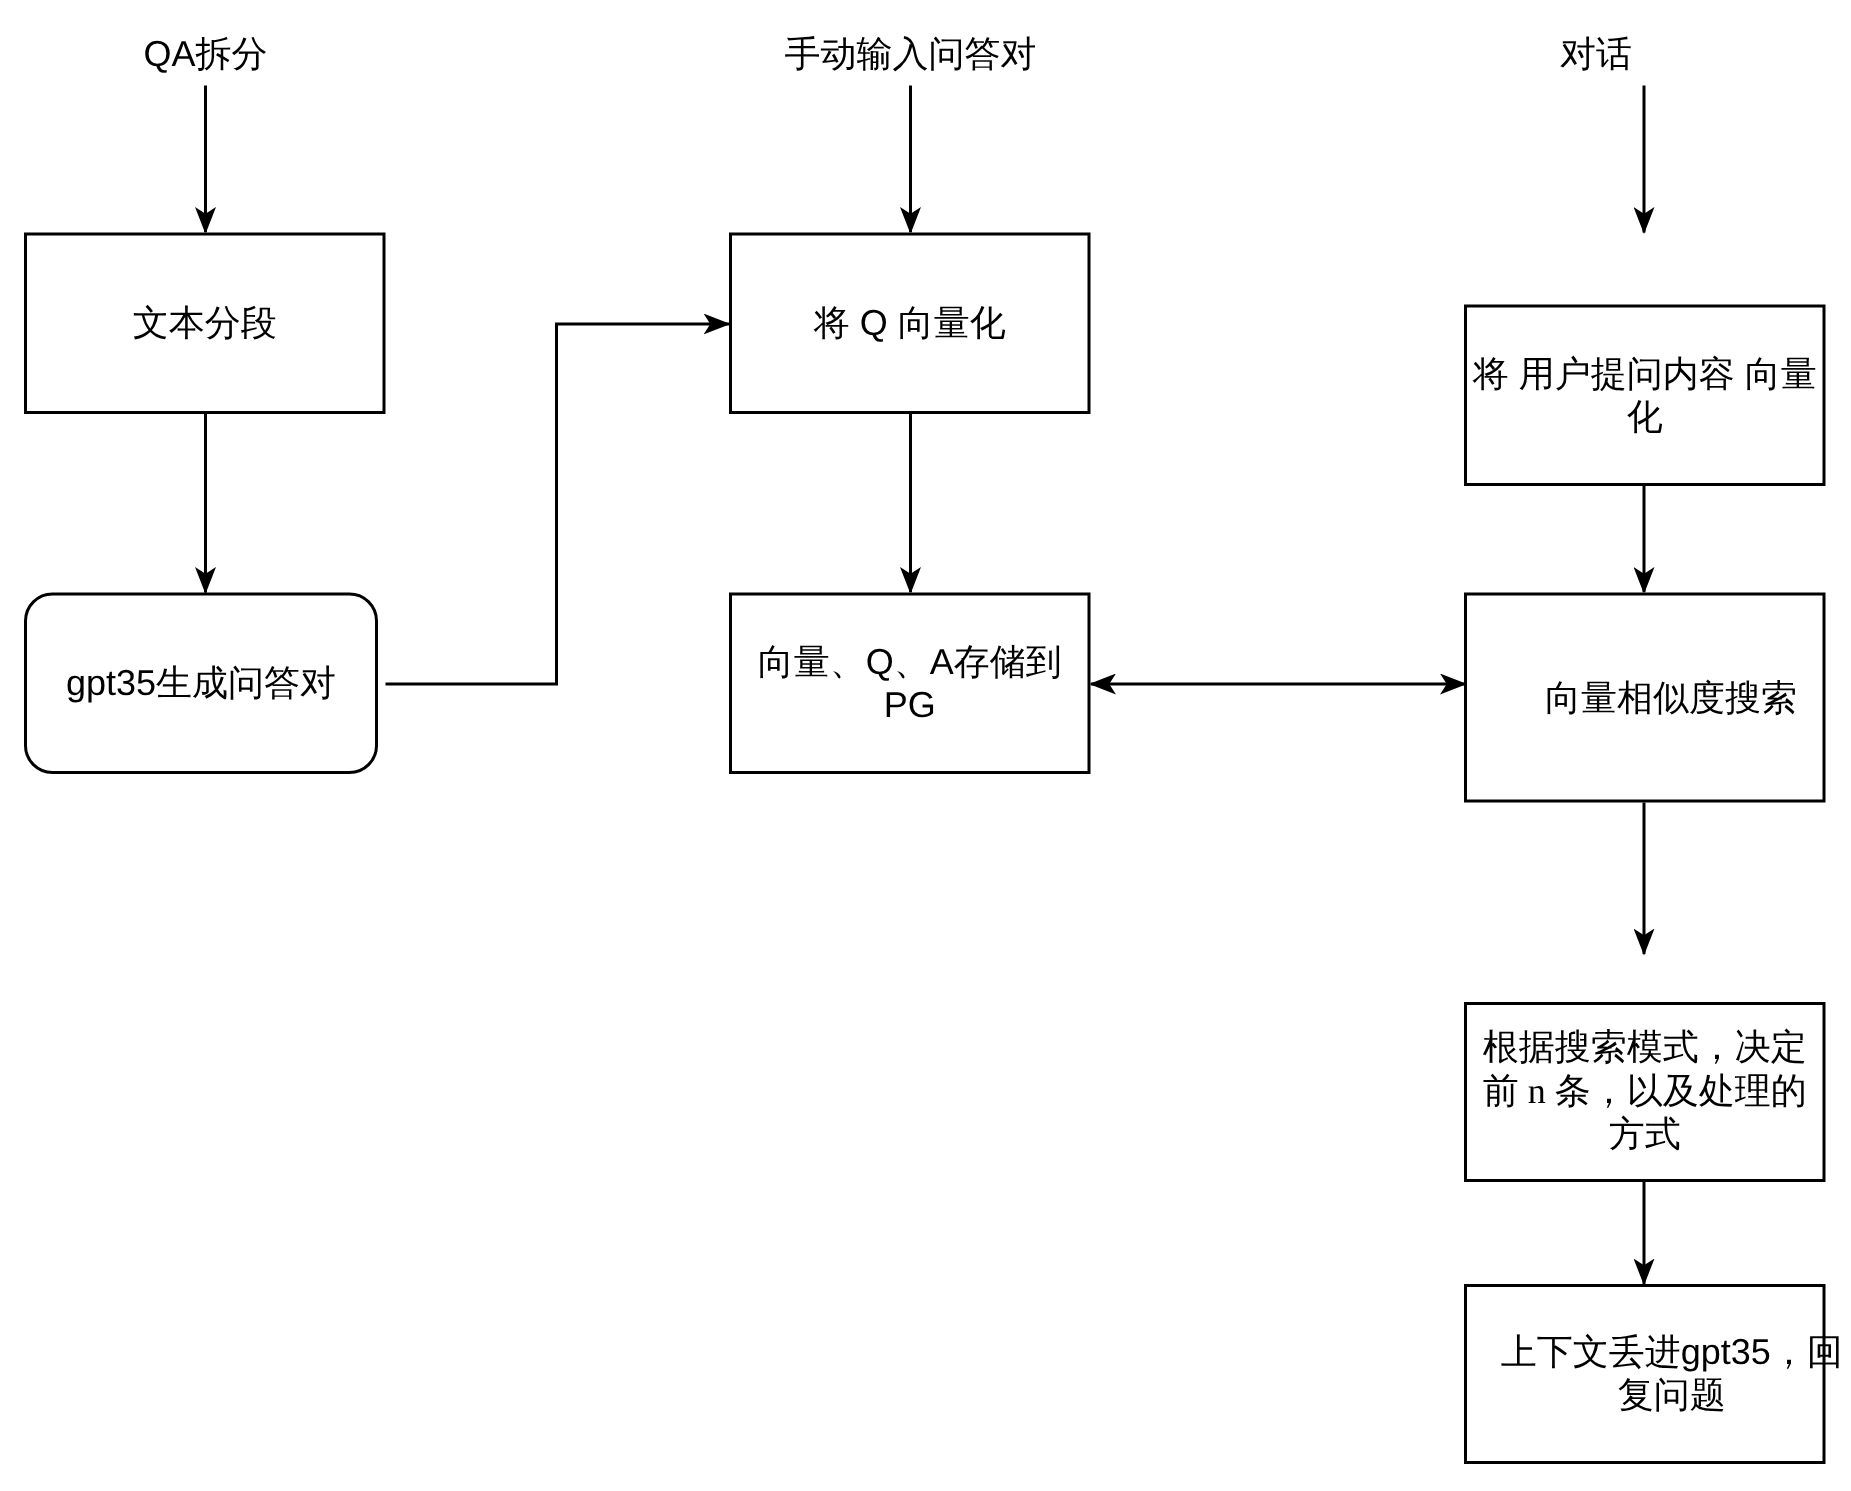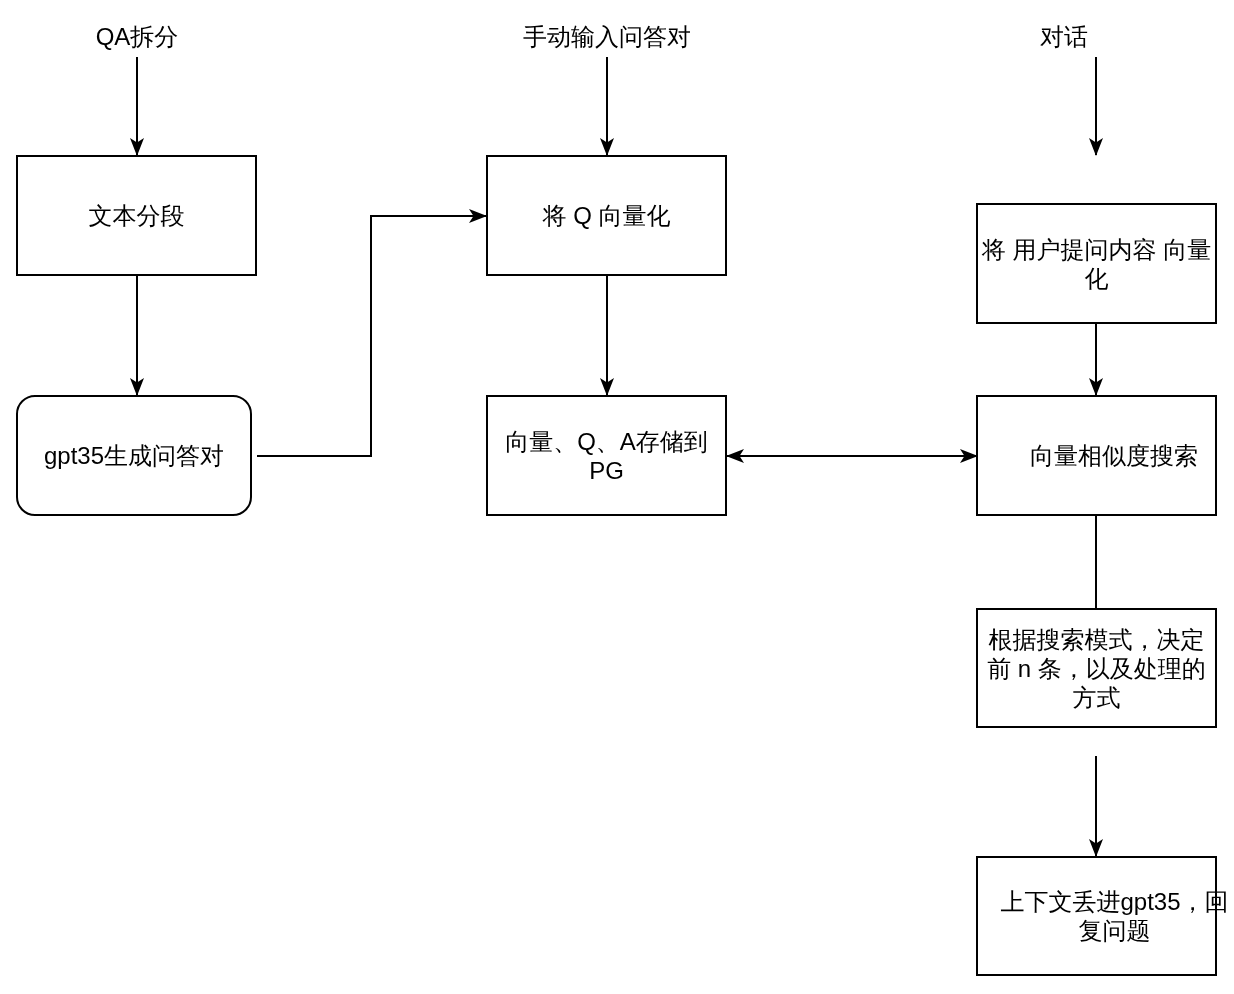--- a/index.html
+++ b/index.html
@@ -93,24 +93,24 @@
     <span>将 用户提问内容 向量
 化</span>
   </div>
   <div class="node" style="left: 16px; top: 395px; width: 236px; height: 121px; border-radius: 19px;">
     <span>gpt35生成问答对</span>
   </div>
   <div class="node" style="left: 486px; top: 395px; width: 241px; height: 121px;">
     <span>向量、Q、A存储到
 PG</span>
   </div>
-  <div class="node" style="left: 976px; top: 395px; width: 241px; height: 121px; padding-left: 35px;">
+  <div class="node" style="left: 976px; top: 395px; width: 241px; height: 140px; padding-left: 35px;">
     <span>向量相似度搜索</span>
   </div>
-  <div class="node" style="left: 976px; top: 608px; width: 241px; height: 120px;">
+  <div class="node" style="left: 976px; top: 668px; width: 241px; height: 120px; font-family: Liberation Serif, serif;">
     <span>根据搜索模式，决定
 前 n 条，以及处理的
 方式</span>
   </div>
   <div class="node" style="left: 976px; top: 856px; width: 241px; height: 120px; padding-left: 36px;">
     <span>上下文丢进gpt35，回
 复问题</span>
   </div>
 
 </div>

